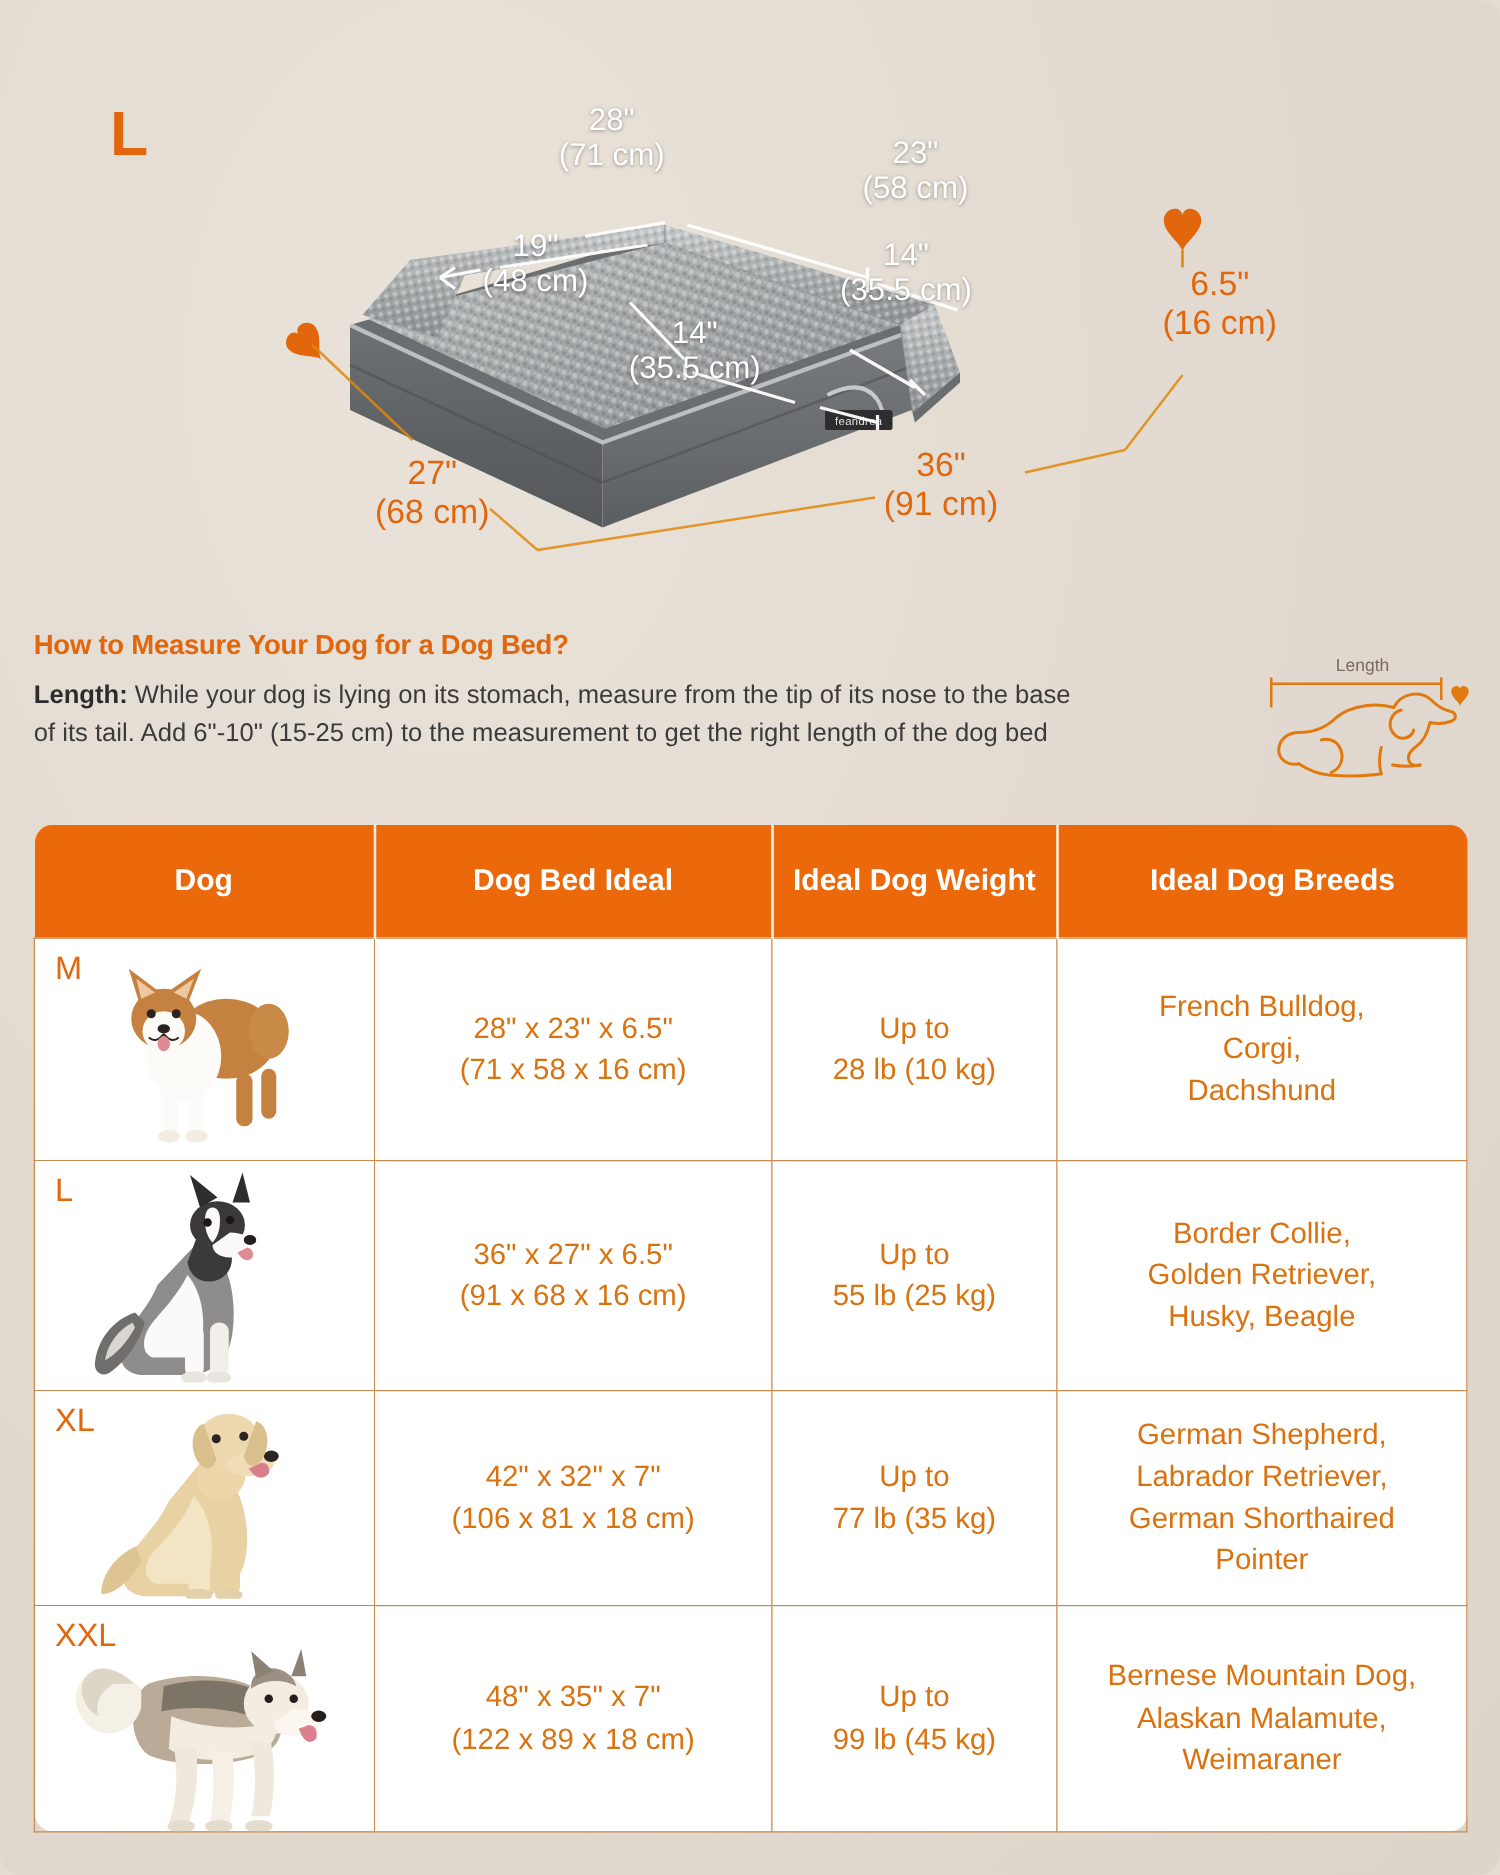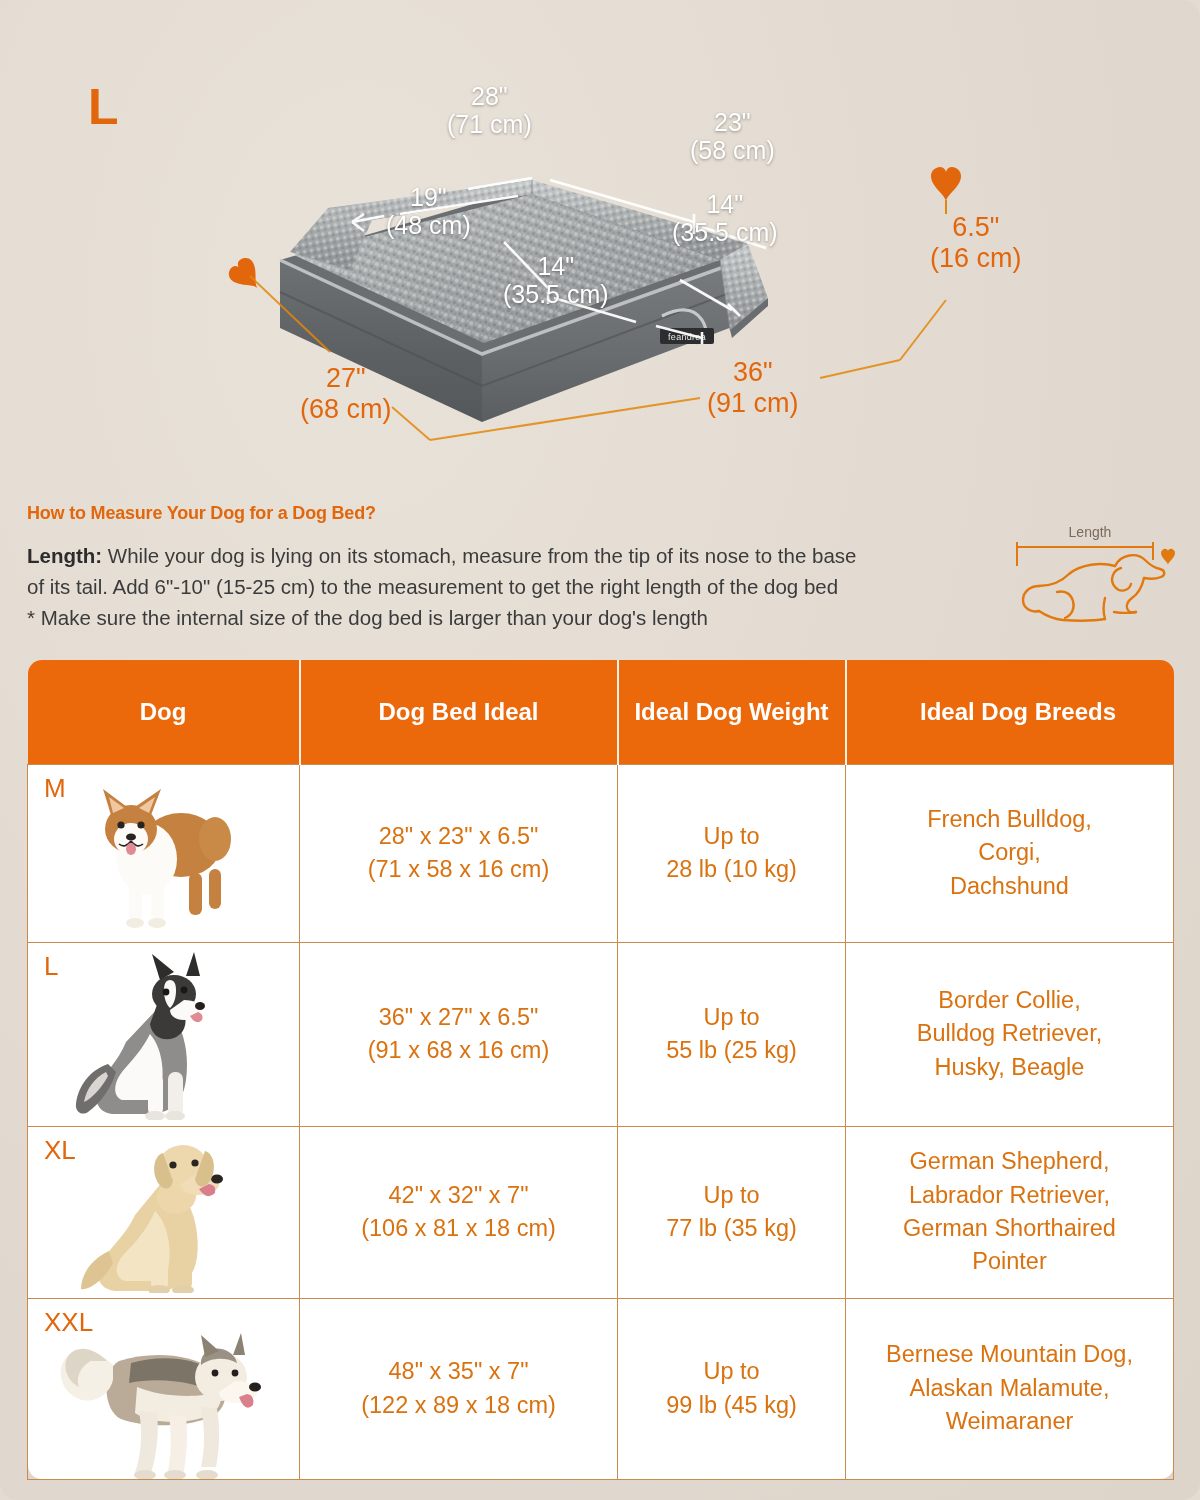--- a/index.html
+++ b/index.html
@@ -48,36 +48,36 @@
   .dim-14b { left: 503px; top: 252px; }
 
   .dim-27 { left: 300px; top: 363px; }
   .dim-36 { left: 707px; top: 357px; }
   .dim-65 { left: 930px; top: 212px; }
 
   
   .measure { position: absolute; left: 0; top: 495px; width: 1200px; }
   .measure h2 {
     position: absolute; left: 27px; top: 8px;
-    font-size: 18px; font-weight: 700; color: #e2660b; letter-spacing: -.2px;
+    font-size: 22px; font-weight: 700; color: #e2660b; letter-spacing: -.2px;
   }
   .measure .body {
     position: absolute; left: 27px; top: 46px; width: 950px;
     font-size: 20.5px; color: #3b3b3b; line-height: 1.5;
   }
   .measure .body b { color: #2c2c2c; font-weight: 700; text-align: center; }
   .dogline { position: absolute; left: 995px; top: 25px; width: 190px; height: 115px; }
 
   
   .table-wrap { position: absolute; left: 27px; top: 660px; width: 1146px; }
   table { border-collapse: collapse; width: 1146px; table-layout: fixed; }
 
   thead th {
     background: #ec690b; color: #ffffff;
-    font-size: 24px; font-weight: 700; height: 104px; vertical-align: middle;
+    font-size: 24px; font-weight: 700; height: 90px; vertical-align: middle;
     border-right: 2px solid rgba(255,255,255,.9);
   }
   thead th:last-child { border-right: none; }
   thead th:first-child { border-top-left-radius: 14px; }
   thead th:last-child  { border-top-right-radius: 14px; padding-left: 16px; }
 
   tbody td {
     background: #ffffff; color: #d9720f;
     border: 1px solid #ca8a4e;
     text-align: center; vertical-align: middle;
@@ -254,21 +254,20 @@
     </div>
   </div>
 
   <div class="measure">
     <h2>How to Measure Your Dog for a Dog Bed?</h2>
     <div class="body">
       <div>
         <b>Length:</b><span> While your dog is lying on its stomach, measure from the tip of its nose to the base</span>
       </div>
       <div>of its tail. Add 6"-10" (15-25 cm) to the measurement to get the right length of the dog bed</div>
-      <div>* Make sure the internal size of the dog bed is larger than your dog's length</div>
     </div>
 
     <div class="dogline">
       <svg viewBox="0 0 190 115" xmlns="http://www.w3.org/2000/svg">
         <text x="95" y="17" text-anchor="middle" font-family="Liberation Sans, sans-serif" font-size="14" fill="#7a6a5c">Length</text>
 
         <g stroke="#e2790f" stroke-width="2" fill="none">
           <path d="M22,27 L158,27"></path>
           <path d="M22,22 L22,46"></path>
           <path d="M158,22 L158,40"></path>
@@ -410,21 +409,21 @@
           <td>
             <div>36" x 27" x 6.5"</div>
             <div>(91 x 68 x 16 cm)</div>
           </td>
           <td>
             <div>Up to</div>
             <div>55 lb (25 kg)</div>
           </td>
           <td>
             <div>Border Collie,</div>
-            <div>Bulldog Retriever,</div>
+            <div>Golden Retriever,</div>
             <div>Husky, Beagle</div>
           </td>
         </tr>
 
         <tr style="height:172px">
           <td class="dogcell">
             <span class="sizetag">XL</span>
             <div class="dogimg">
               <svg width="210" height="162" viewBox="0 0 210 162">
                 <g>

